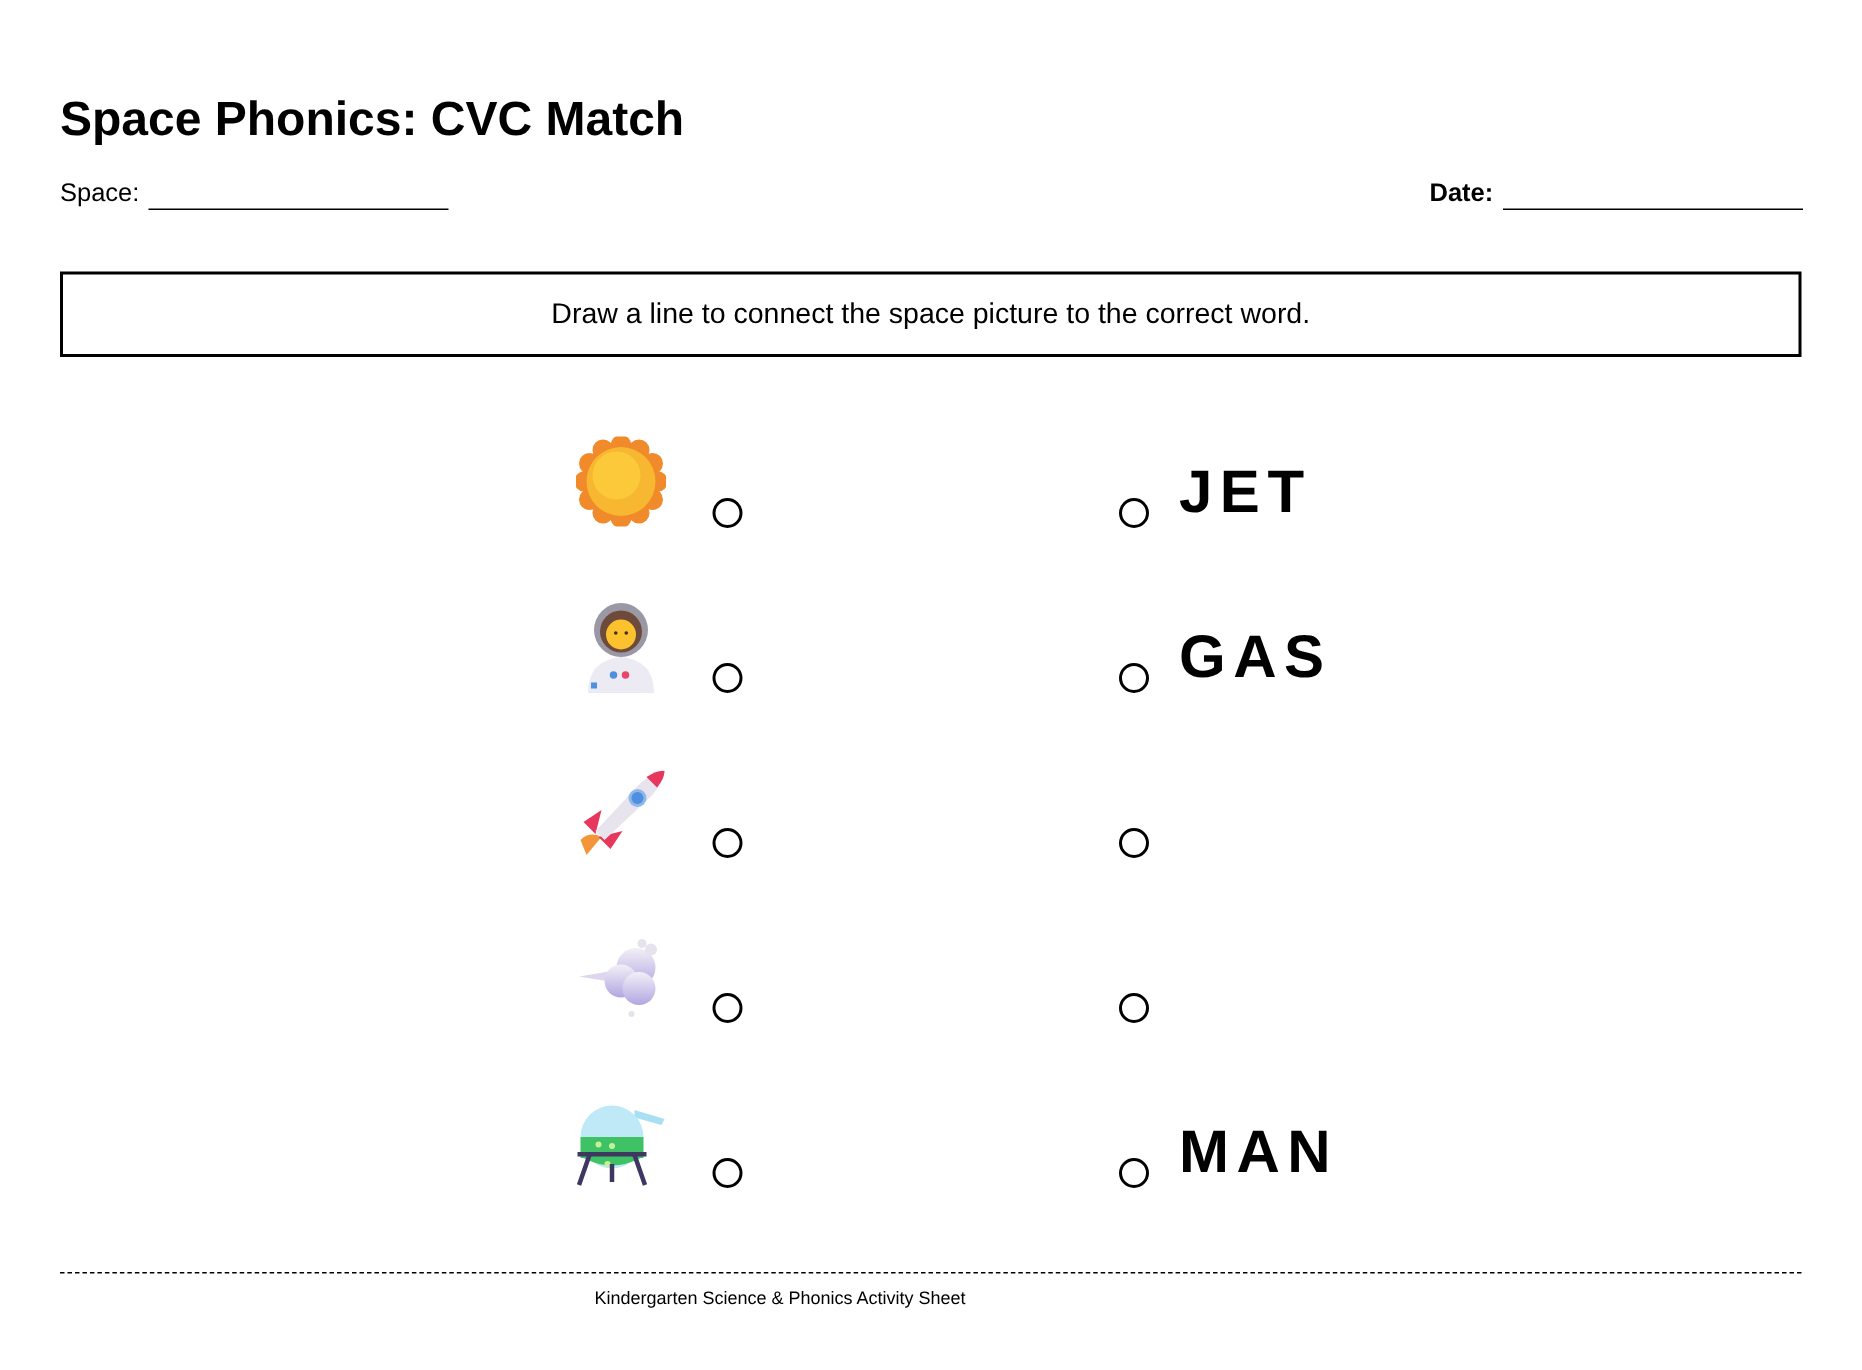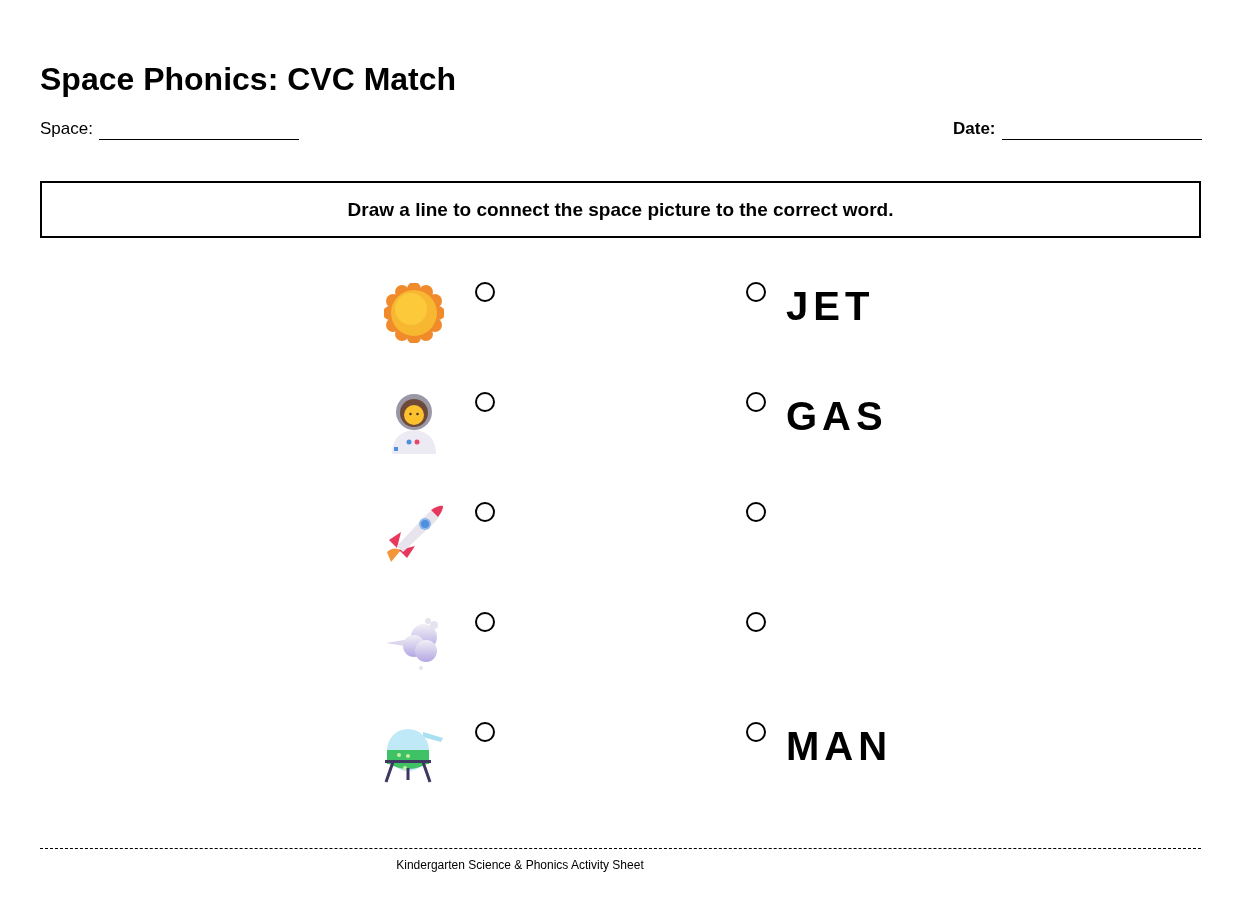--- a/index.html
+++ b/index.html
@@ -12,23 +12,22 @@
     font-size: 32px; font-weight: bold; margin: 0; line-height: 38px; text-align: right;
   }
   .field { position: absolute; top: 118px; font-size: 17px; line-height: 22px; display: flex; align-items: flex-end; }
   .field .line { display: inline-block; width: 200px; border-bottom: 1.5px solid #000; margin-left: 6px; height: 16px; }
   .name-field { left: 40px; }
   .date-field { left: 953px; font-weight: bold; }
   .instructions {
     position: absolute; left: 40px; top: 181px; width: 1157px; height: 53px;
     border: 2px solid #000; display: flex; align-items: center; justify-content: center;
     font-size: 19px;
-    font-weight: bold;
   }
-  .row { position: absolute; height: 70px; display: flex; align-items: flex-start; }
+  .row { position: absolute; height: 70px; display: flex; align-items: flex-end; }
   .pic-row { left: 383px; }
   .word-row { left: 746px; }
   .pic { width: 62px; height: 62px; display: flex; align-items: center; justify-content: center; }
   .dot {
     width: 16px; height: 16px; border: 2px solid #000; border-radius: 50%;
     box-sizing: border-box; background: #fff;
   }
   .pic-row .dot { margin-left: 30px; width: 20px; height: 20px; }
   .word-row .dot { width: 20px; height: 20px; }
   .word { margin-left: 20px; font-size: 40px; font-weight: bold; letter-spacing: 5px; line-height: 48px; }

